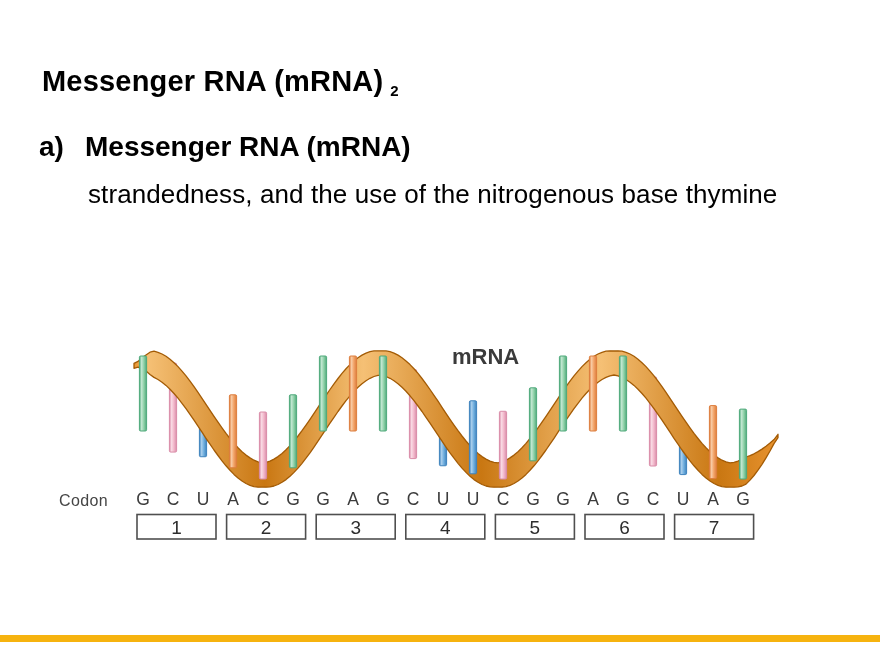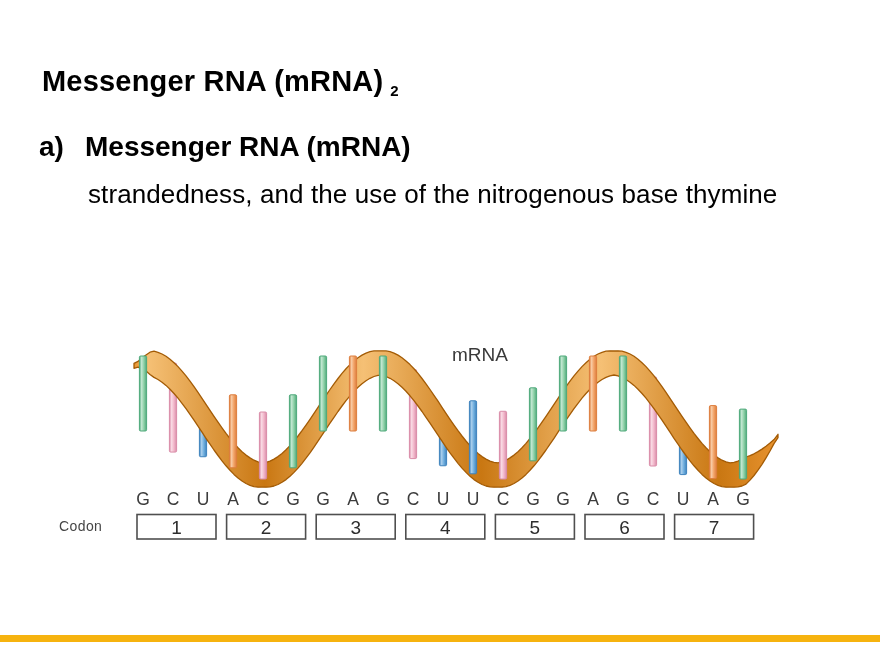--- a/index.html
+++ b/index.html
@@ -20,22 +20,22 @@
   }
   .list-line{left:39px;top:131px;white-space:nowrap;}
   .list-marker{
     display:inline-block;width:46px;font-size:28px;font-weight:bold;color:#000;
   }
   .list-heading{font-size:28px;font-weight:bold;color:#000;}
   .body-text{
     left:88px;top:176px;font-size:26px;line-height:36px;color:#000;
     letter-spacing:0.1px;white-space:nowrap;
   }
-  .mrna-label{left:452px;top:344px;font-size:19px;color:#3a3a3a;}
-  .codon-label{left:59px;top:518px;font-size:14px;color:#454545;letter-spacing:0.4px;text-align:right;}
+  .mrna-label{left:452px;top:344px;font-size:22px;color:#3a3a3a;font-weight:bold;}
+  .codon-label{left:59px;top:492px;font-size:16px;color:#454545;letter-spacing:0.4px;text-align:right;}
   .footer-bar{left:0;top:635px;width:880px;height:7px;background:#F6B30F;}
   svg#diagram-svg{position:absolute;left:0;top:0;}
 </style>
 </head>
 <body>
 
 <h1 class="abs slide-title"><span>Messenger RNA (mRNA)</span><span class="title-note">2</span></h1>
 
 <div class="abs list-line">
   <span class="list-marker">a)</span><span class="list-heading">Messenger RNA (mRNA)</span>

